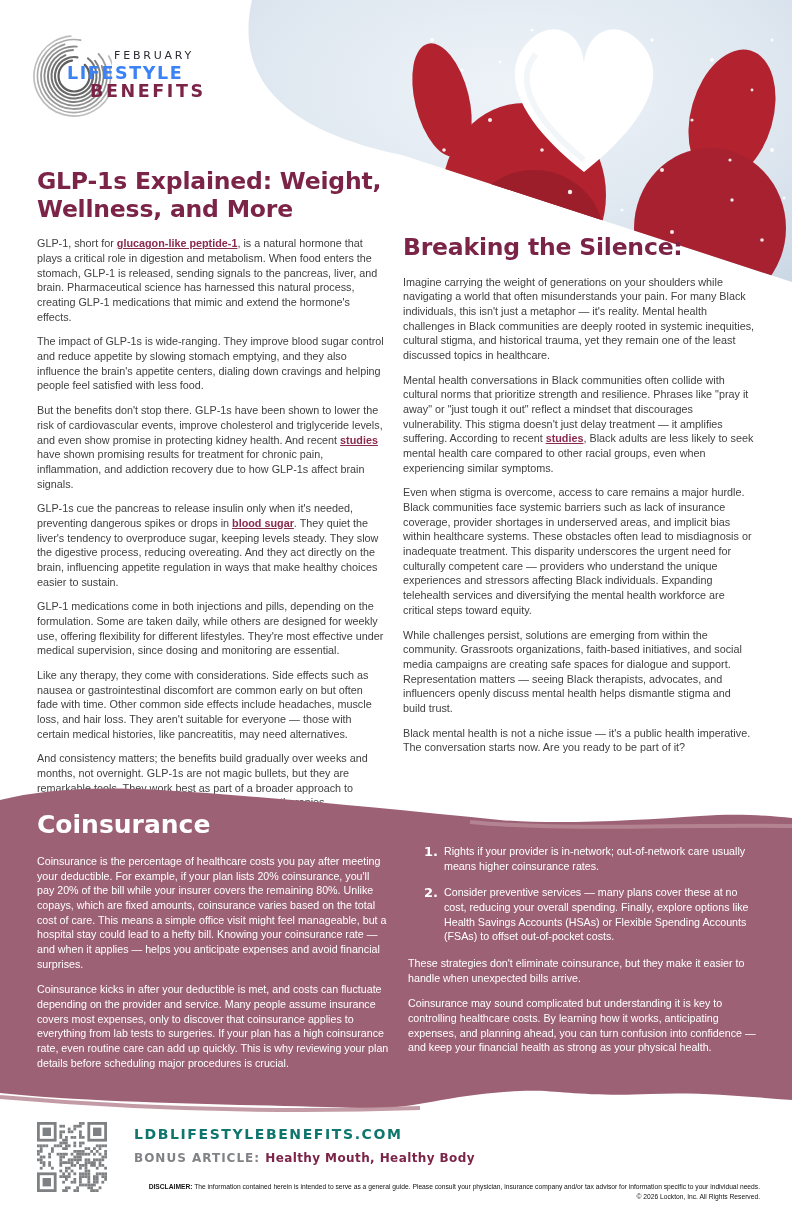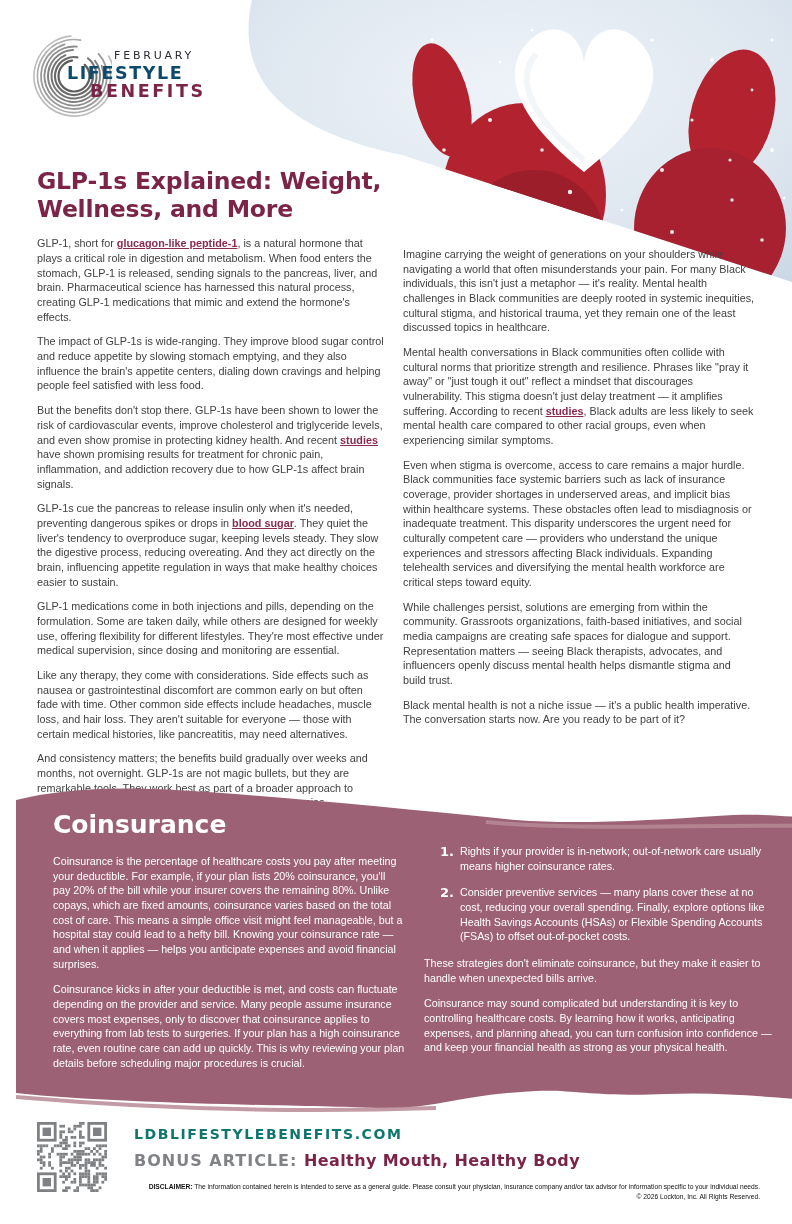--- a/index.html
+++ b/index.html
@@ -4,49 +4,49 @@
 <style>
   html,body{margin:0;padding:0;background:#fff;}
   .page{position:relative;width:792px;height:1224px;background:#fff;overflow:hidden;
         font-family:"Liberation Sans",sans-serif;}
   
   .hero{position:absolute;top:0;right:0;width:560px;height:300px;}
   .logo{position:absolute;left:30px;top:28px;width:82px;height:96px;}
   .brand-month{position:absolute;left:114px;top:49px;font-size:11px;font-weight:400;
         letter-spacing:2.8px;color:#2b2b33;font-family:"DejaVu Sans",sans-serif;}
   .brand-l1{position:absolute;left:67px;top:63px;font-size:17.5px;font-weight:800;
-        letter-spacing:1.6px;color:#0c4a6e;font-family:"DejaVu Sans",sans-serif;}
+        letter-spacing:1.6px;color:#3b82f6;font-family:"DejaVu Sans",sans-serif;}
   .brand-l2{position:absolute;left:67px;top:81px;font-size:17.5px;font-weight:800;
         letter-spacing:2.6px;color:#7b2448;font-family:"DejaVu Sans",sans-serif;margin-left:23px;}
   
   .col{position:absolute;}
   .col-left{left:37px;top:168px;width:348px;}
   .col-right{left:403px;top:234px;width:352px;}
   h1{font-family:"DejaVu Sans",sans-serif;font-weight:800;color:#7b2448;
      font-size:23.5px;line-height:1.18;letter-spacing:-0.2px;margin:0 0 13px 0;}
   h1 .tl{display:block;}
   .col p{font-size:10.8px;line-height:1.36;color:#414141;margin:0 0 10px 0;}
   a.inline{color:#8a2a4e;font-weight:bold;text-decoration:underline;cursor:pointer;}
   
-  .coins{position:absolute;left:16px;top:778px;width:752px;height:348px;}
+  .coins{position:absolute;left:0;top:778px;width:752px;height:348px;}
   .band-svg{position:absolute;left:0;top:0;}
   .co-title{position:absolute;left:37px;top:32px;margin:0;color:#fff;
      font-family:"DejaVu Sans",sans-serif;font-weight:800;font-size:25px;}
   .co-left{position:absolute;left:37px;top:76px;width:352px;}
   .co-right{position:absolute;left:408px;top:66px;width:352px;}
   .coins p{font-size:10.7px;line-height:1.37;color:#fff;margin:0 0 11px 0;}
   .co-li{display:flex;margin:0 0 12px 16px;}
   .co-li .num{font-weight:bold;font-size:13px;color:#fff;width:20px;flex:none;
      font-family:"DejaVu Sans",sans-serif;}
   .co-li p{margin:0;}
   
   .qr{position:absolute;left:37px;top:1122px;width:70px;height:70px;}
   .site{position:absolute;left:134px;top:1126px;font-size:14px;font-weight:800;
      letter-spacing:1.6px;color:#0f766e;font-family:"DejaVu Sans",sans-serif;text-decoration:none;}
-  .bonus{position:absolute;left:134px;top:1151px;font-size:16px;font-weight:800;
+  .bonus{position:absolute;left:134px;top:1151px;font-size:12px;font-weight:800;
      font-family:"DejaVu Sans",sans-serif;letter-spacing:0.4px;}
   .bonus .lbl{color:#808285;letter-spacing:1px;}
   .bonus .ttl{color:#7b2448;cursor:pointer;}
   .disclaimer{position:absolute;left:130px;top:1182px;width:630px;text-align:right;
      font-size:6.7px;line-height:1.55;color:#111;}
   .disclaimer b{font-weight:bold;}
   .copyright{position:absolute;left:130px;top:1193px;width:630px;text-align:right;
      font-size:6.7px;color:#111;}
 </style>
 </head>
@@ -134,20 +134,21 @@
     <p>The impact of GLP-1s is wide-ranging. They improve blood sugar control and reduce appetite by slowing stomach emptying, and they also influence the brain's appetite centers, dialing down cravings and helping people feel satisfied with less food.</p>
     <p><span>But the benefits don't stop there. GLP-1s have been shown to lower the risk of cardiovascular events, improve cholesterol and triglyceride levels, and even show promise in protecting kidney health. And recent </span><a class="inline">studies</a><span> have shown promising results for treatment for chronic pain, inflammation, and addiction recovery due to how GLP-1s affect brain signals.</span></p>
     <p><span>GLP-1s cue the pancreas to release insulin only when it's needed, preventing dangerous spikes or drops in </span><a class="inline">blood sugar</a><span>. They quiet the liver's tendency to overproduce sugar, keeping levels steady. They slow the digestive process, reducing overeating. And they act directly on the brain, influencing appetite regulation in ways that make healthy choices easier to sustain.</span></p>
     <p>GLP-1 medications come in both injections and pills, depending on the formulation. Some are taken daily, while others are designed for weekly use, offering flexibility for different lifestyles. They're most effective under medical supervision, since dosing and monitoring are essential.</p>
     <p>Like any therapy, they come with considerations. Side effects such as nausea or gastrointestinal discomfort are common early on but often fade with time. Other common side effects include headaches, muscle loss, and hair loss. They aren't suitable for everyone — those with certain medical histories, like pancreatitis, may need alternatives.</p>
     <p>And consistency matters; the benefits build gradually over weeks and months, not overnight. GLP-1s are not magic bullets, but they are remarkable tools. They work best as part of a broader approach to health, complementing lifestyle changes and other therapies.</p>
   </div>
 
   <div class="col col-right">
     <h1>
+        <span class="tl">Breaking the Silence:</span>
       </h1>
     <p>Imagine carrying the weight of generations on your shoulders while navigating a world that often misunderstands your pain. For many Black individuals, this isn't just a metaphor — it's reality. Mental health challenges in Black communities are deeply rooted in systemic inequities, cultural stigma, and historical trauma, yet they remain one of the least discussed topics in healthcare.</p>
     <p><span>Mental health conversations in Black communities often collide with cultural norms that prioritize strength and resilience. Phrases like "pray it away" or "just tough it out" reflect a mindset that discourages vulnerability. This stigma doesn't just delay treatment — it amplifies suffering. According to recent </span><a class="inline">studies</a><span>, Black adults are less likely to seek mental health care compared to other racial groups, even when experiencing similar symptoms.</span></p>
     <p>Even when stigma is overcome, access to care remains a major hurdle. Black communities face systemic barriers such as lack of insurance coverage, provider shortages in underserved areas, and implicit bias within healthcare systems. These obstacles often lead to misdiagnosis or inadequate treatment. This disparity underscores the urgent need for culturally competent care — providers who understand the unique experiences and stressors affecting Black individuals. Expanding telehealth services and diversifying the mental health workforce are critical steps toward equity.</p>
     <p>While challenges persist, solutions are emerging from within the community. Grassroots organizations, faith-based initiatives, and social media campaigns are creating safe spaces for dialogue and support. Representation matters — seeing Black therapists, advocates, and influencers openly discuss mental health helps dismantle stigma and build trust.</p>
     <p>Black mental health is not a niche issue — it's a public health imperative. The conversation starts now. Are you ready to be part of it?</p>
   </div>
 
   <section class="coins">
     <svg class="band-svg" width="792" height="348" viewBox="0 0 792 348">

